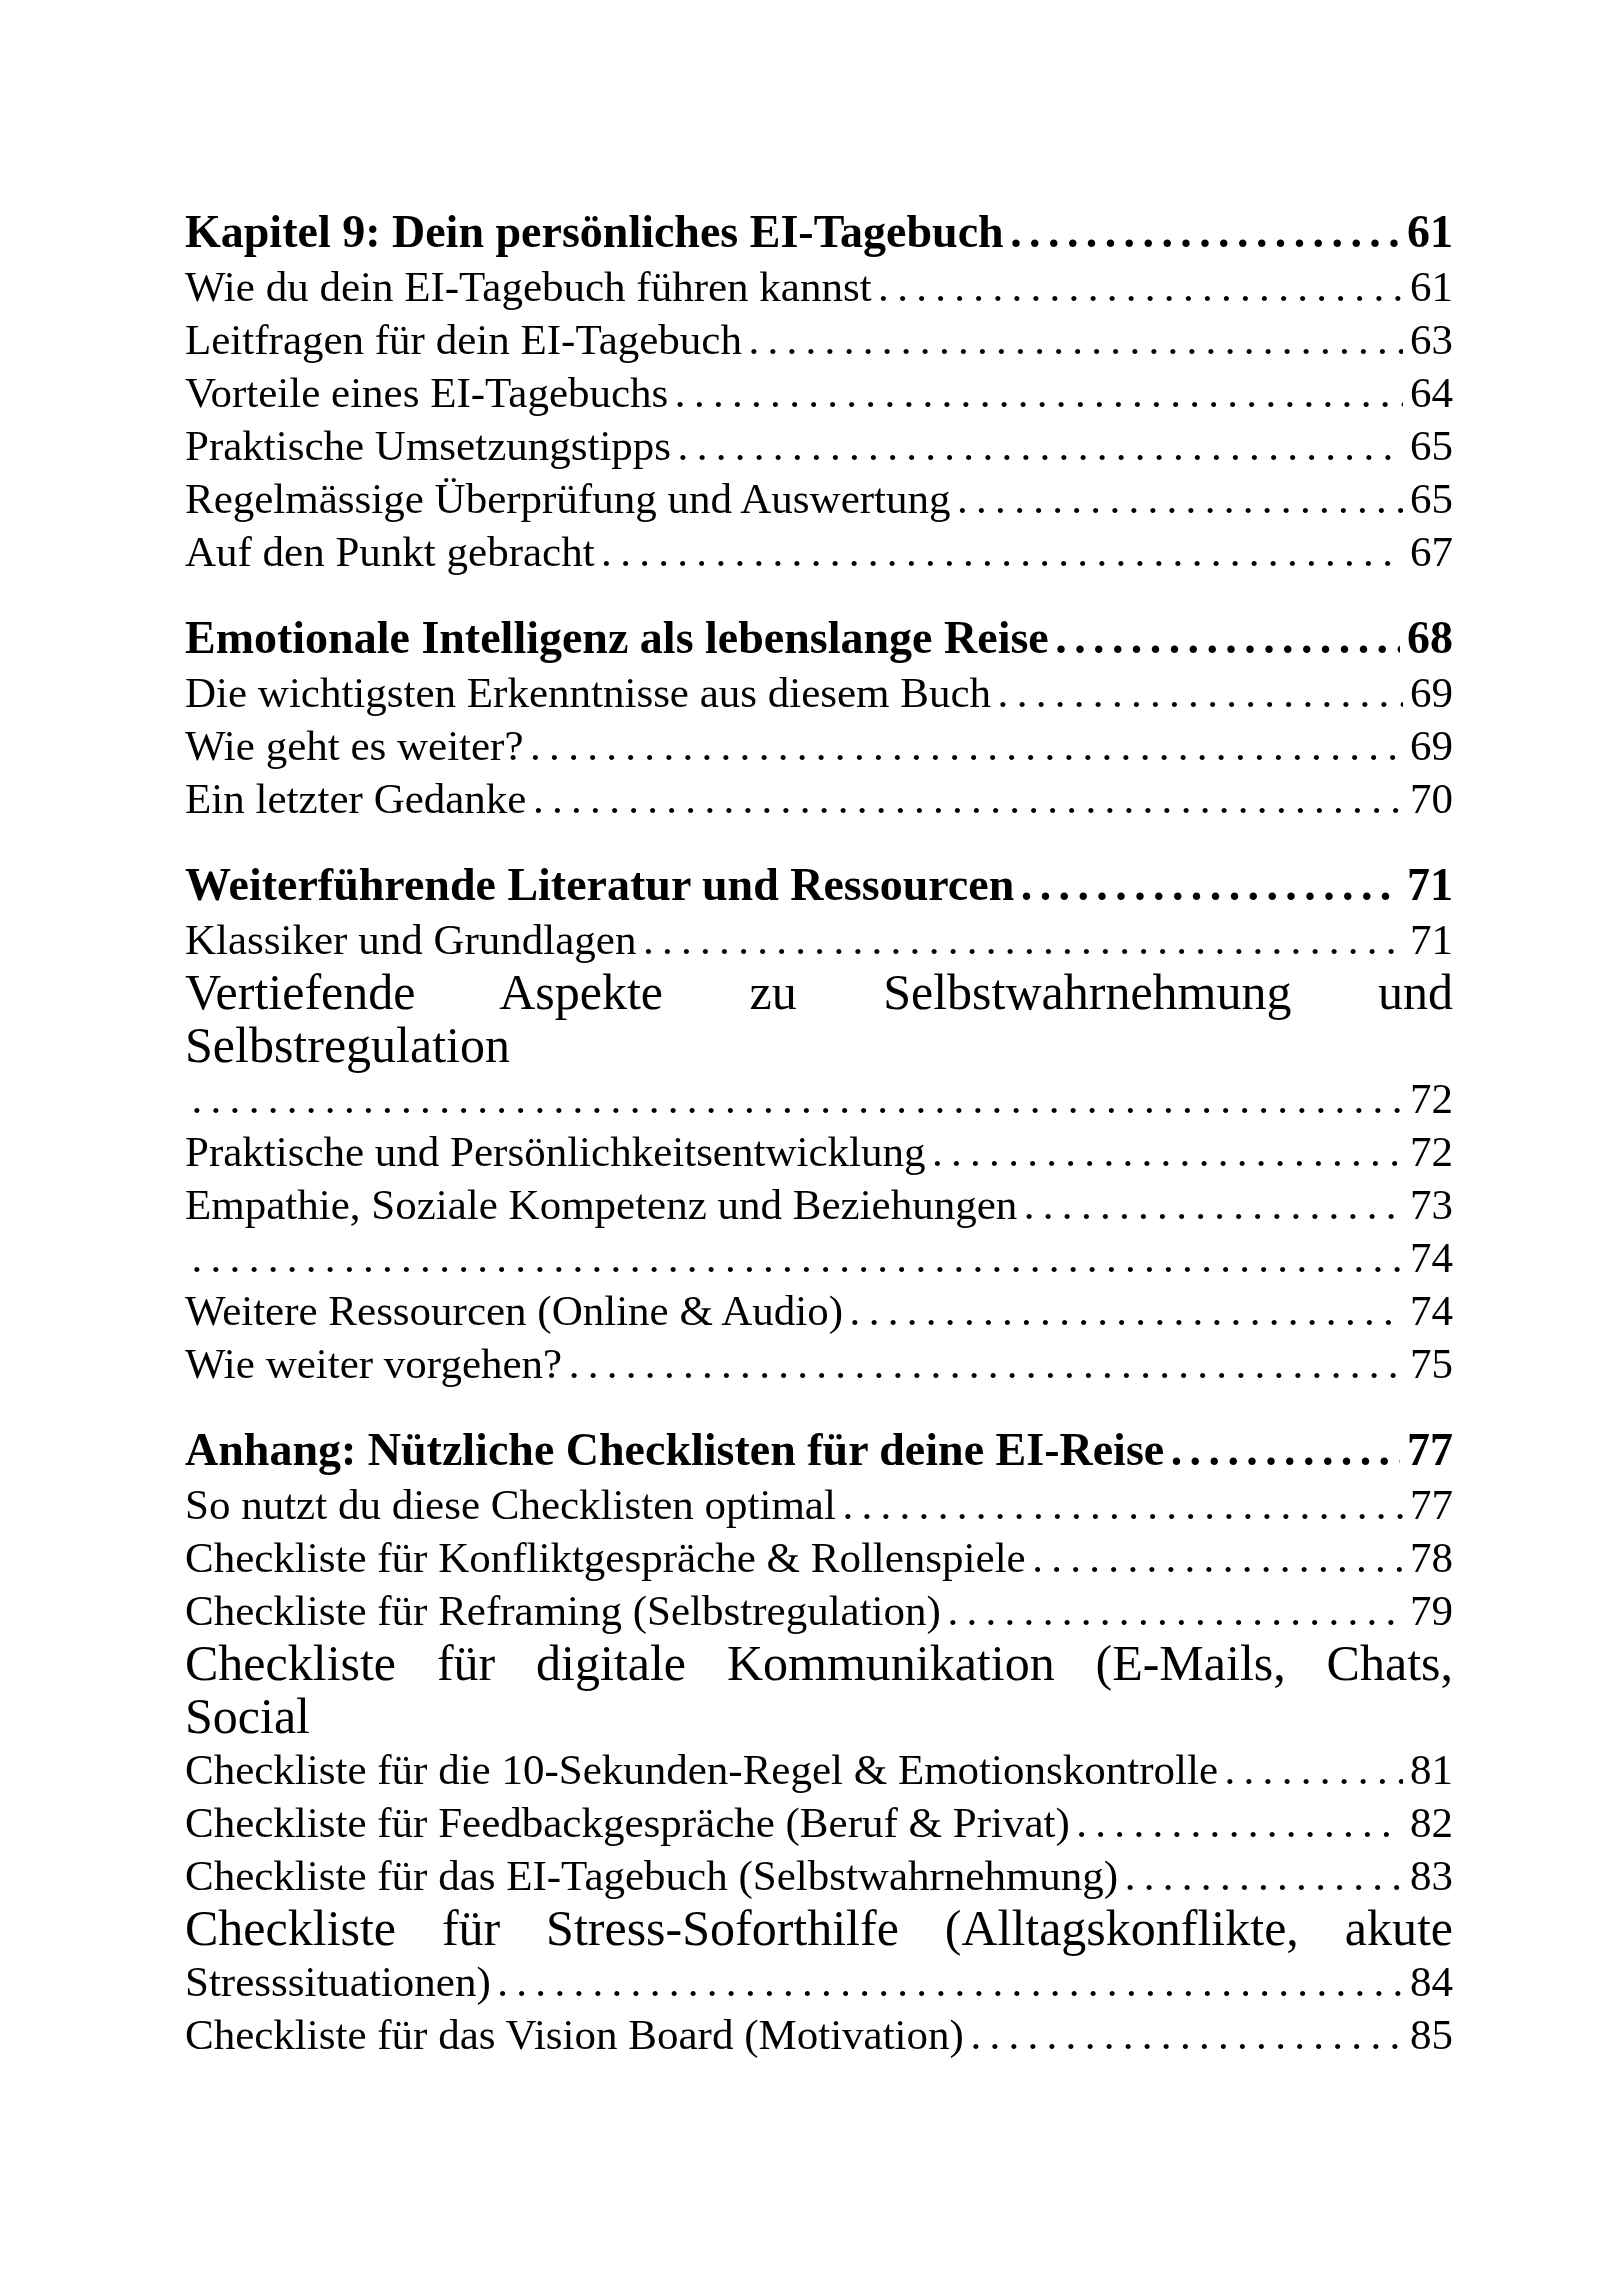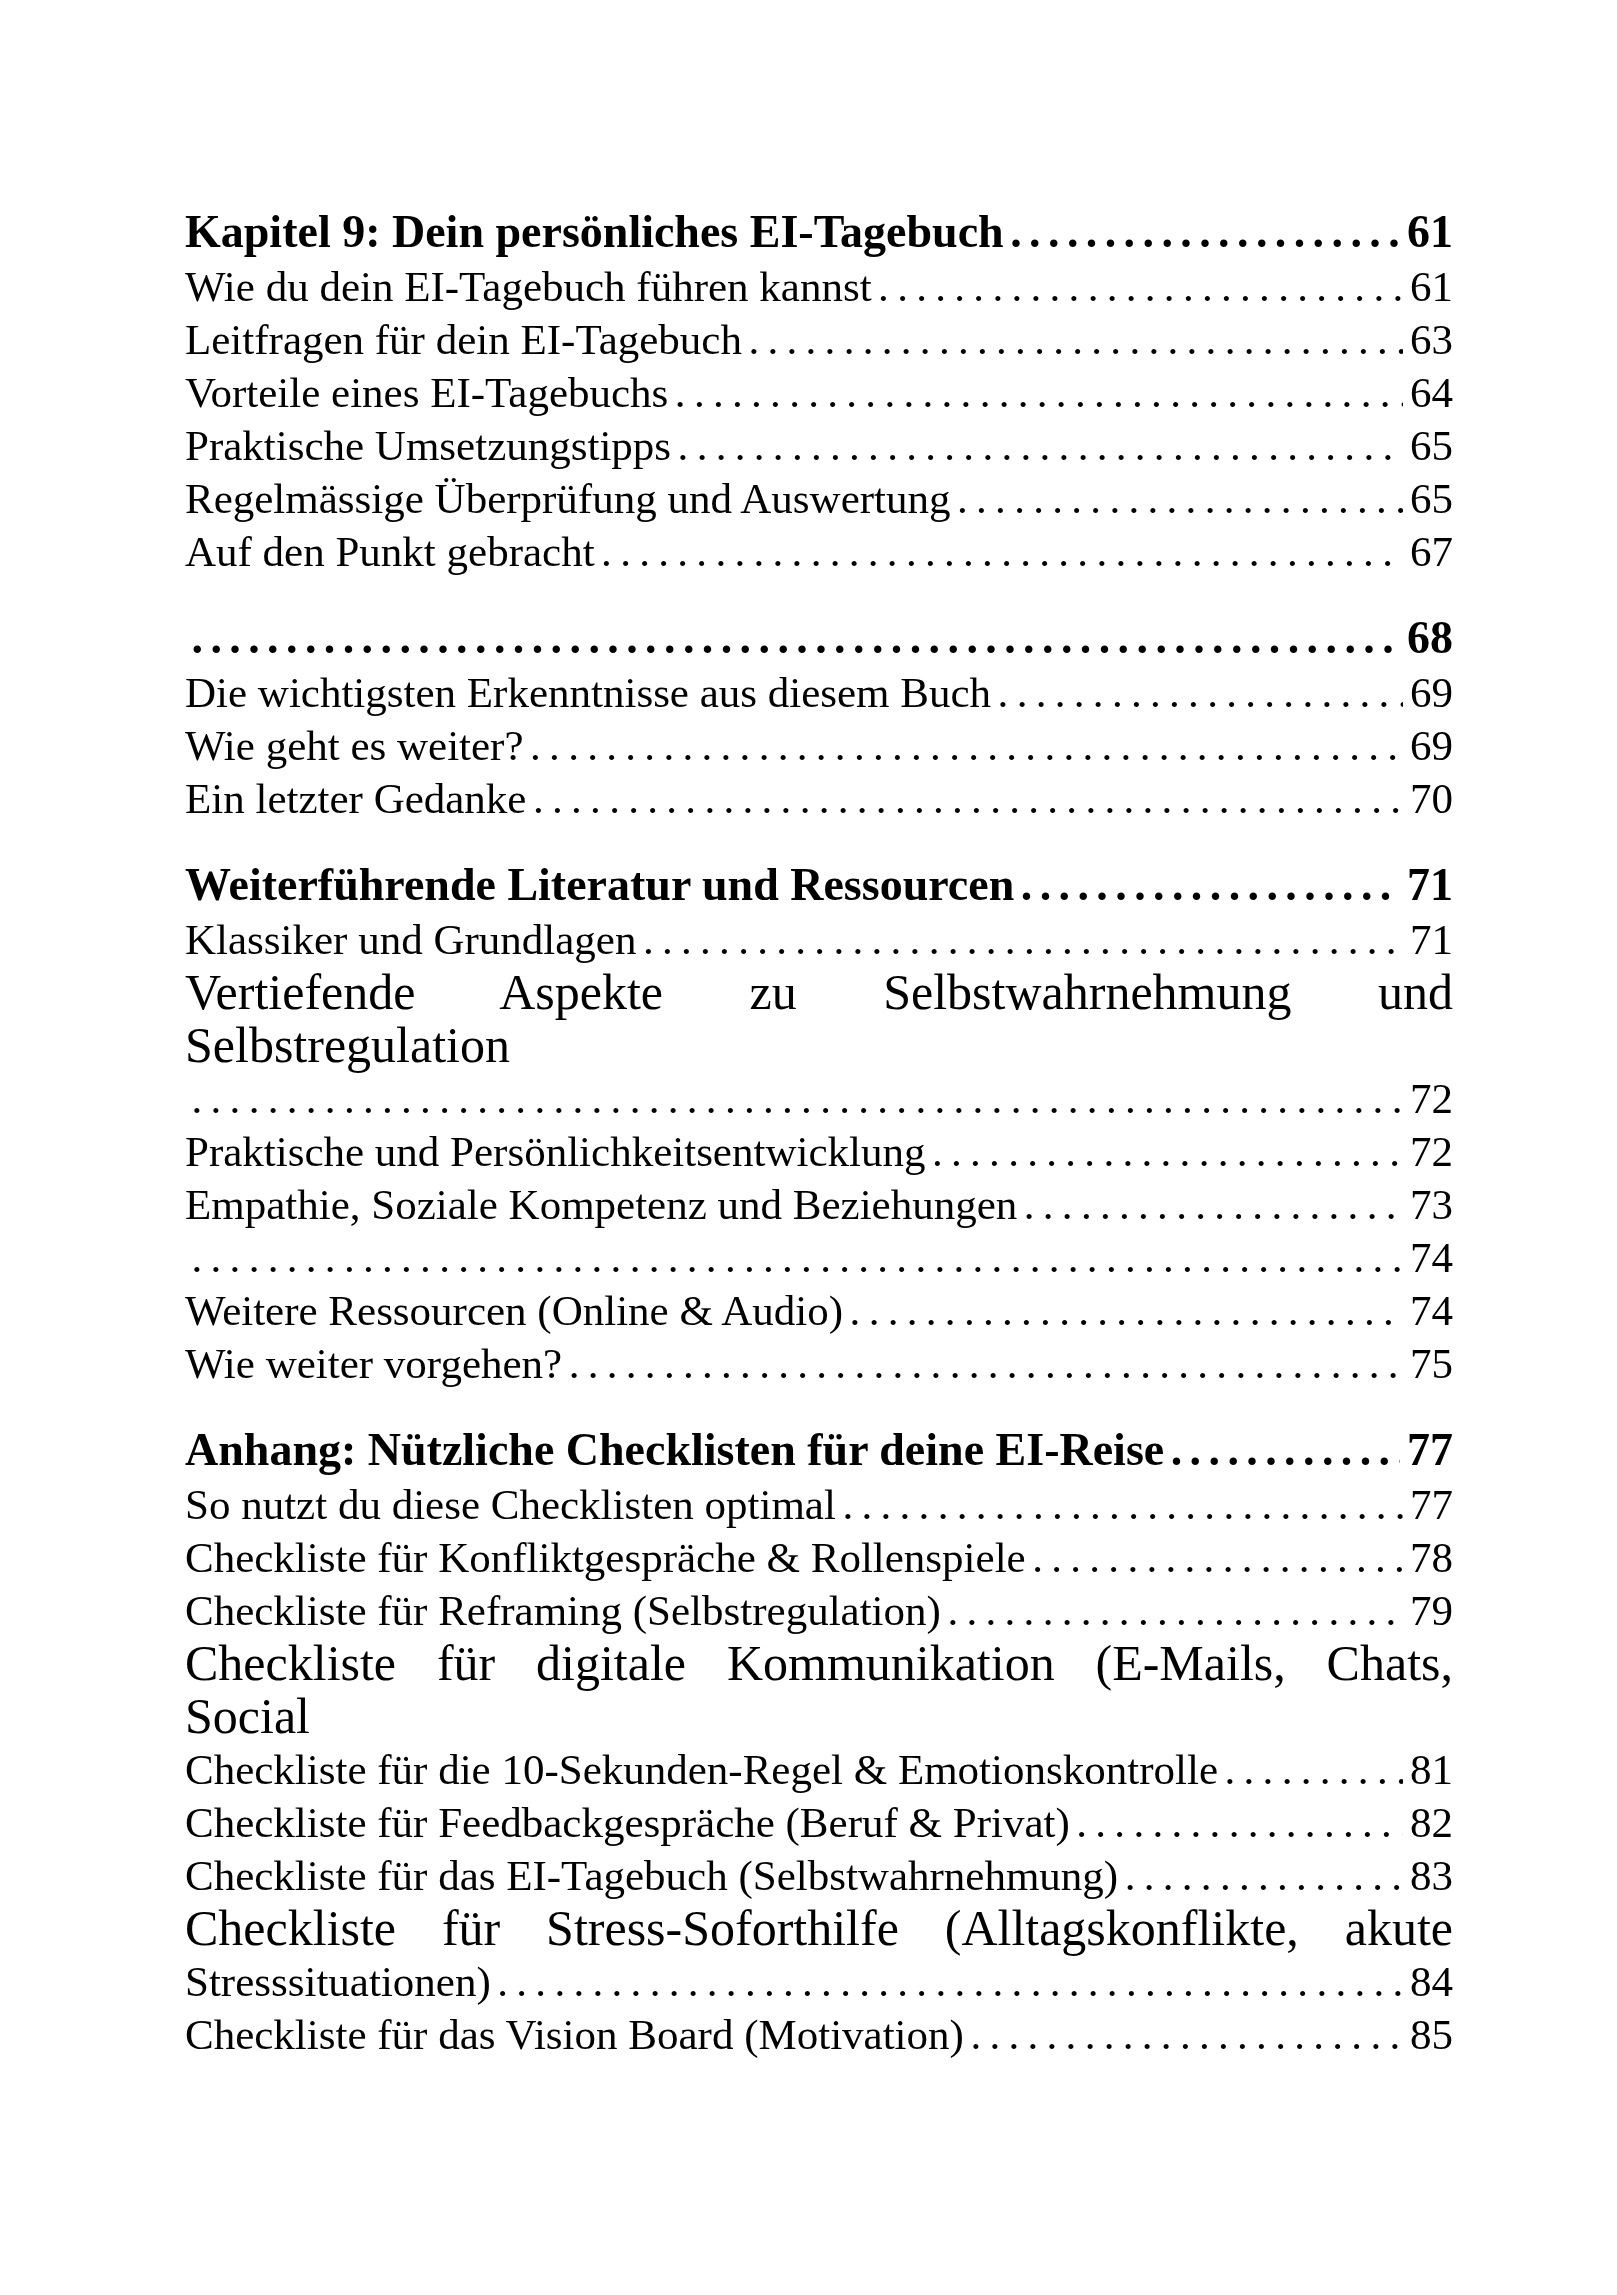--- a/index.html
+++ b/index.html
@@ -103,20 +103,21 @@
           <span class="num">65</span>
         </div>
         <div class="row">
           <span class="text">Auf den Punkt gebracht</span>
           <span class="dots"></span>
           <span class="num">67</span>
         </div>
       </div>
       <div class="toc-section">
         <div class="row heading">
+          <span class="text">Emotionale Intelligenz als lebenslange Reise</span>
           <span class="dots"></span>
           <span class="num">68</span>
         </div>
         <div class="row">
           <span class="text">Die wichtigsten Erkenntnisse aus diesem Buch</span>
           <span class="dots"></span>
           <span class="num">69</span>
         </div>
         <div class="row">
           <span class="text">Wie geht es weiter?</span>

